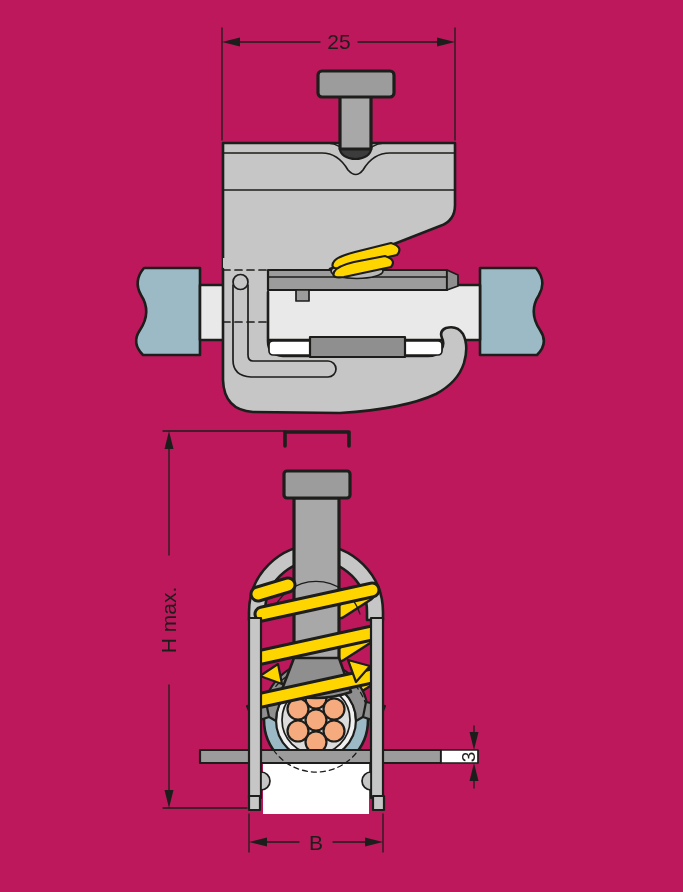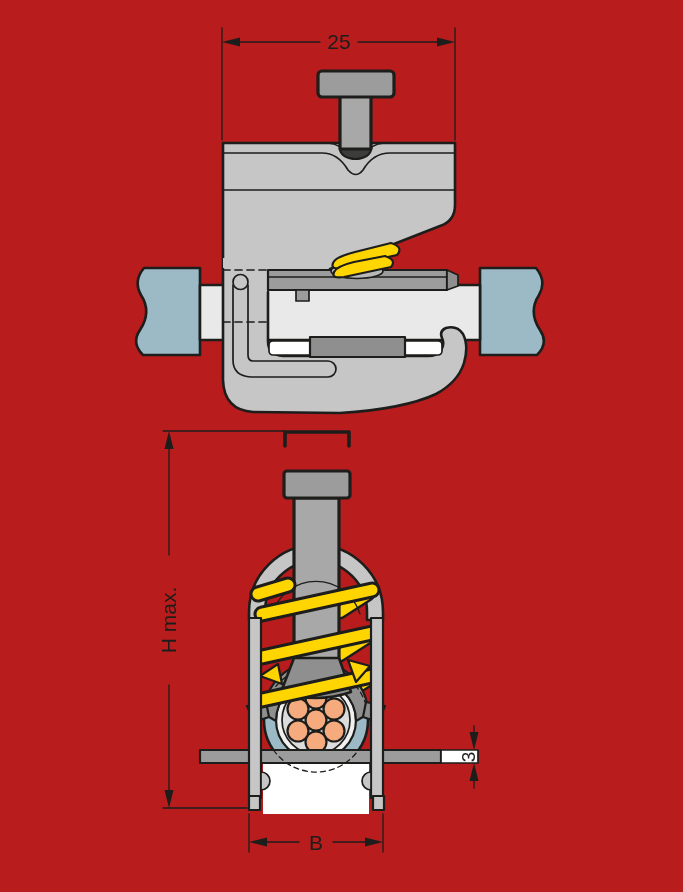--- a/index.html
+++ b/index.html
@@ -1,16 +1,16 @@
 <!DOCTYPE html>
 <html style="--c-outline: #1d1d1b; --c-body: #c6c6c6; --c-med: #9c9c9c; --c-dark: #8f8f8f; --c-busbar-light: #e9e9e9; --c-blue: #9cb9c6; --c-yellow: #ffd500; --c-wire: #f5ab7d; --c-stem: #a8a8a8; --c-seat: #b9b9b9;"><head>
 <meta charset="utf-8">
 <style>
   html,body{margin:0;padding:0;background:#fff;}
-  .canvas{position:relative;width:683px;height:892px;background:#b91c1c;overflow:hidden;
+  .canvas{position:relative;width:683px;height:892px;background:#be185d;overflow:hidden;
           font-family:"Liberation Sans",sans-serif;}
   svg{display:block;}
   
   .s{stroke:var(--c-outline,#1d1d1b);fill:none;stroke-linejoin:round;stroke-linecap:round;}
   .w1{stroke-width:1.3}.w15{stroke-width:1.7}.w2{stroke-width:2.2}
   .w25{stroke-width:2.6}.w3{stroke-width:3.2}.w35{stroke-width:3.6}
   .dash{stroke-dasharray:7 5;}
   .dash2{stroke-dasharray:5 4;}
   
   .fb{fill:var(--c-body,#c6c6c6);}    

